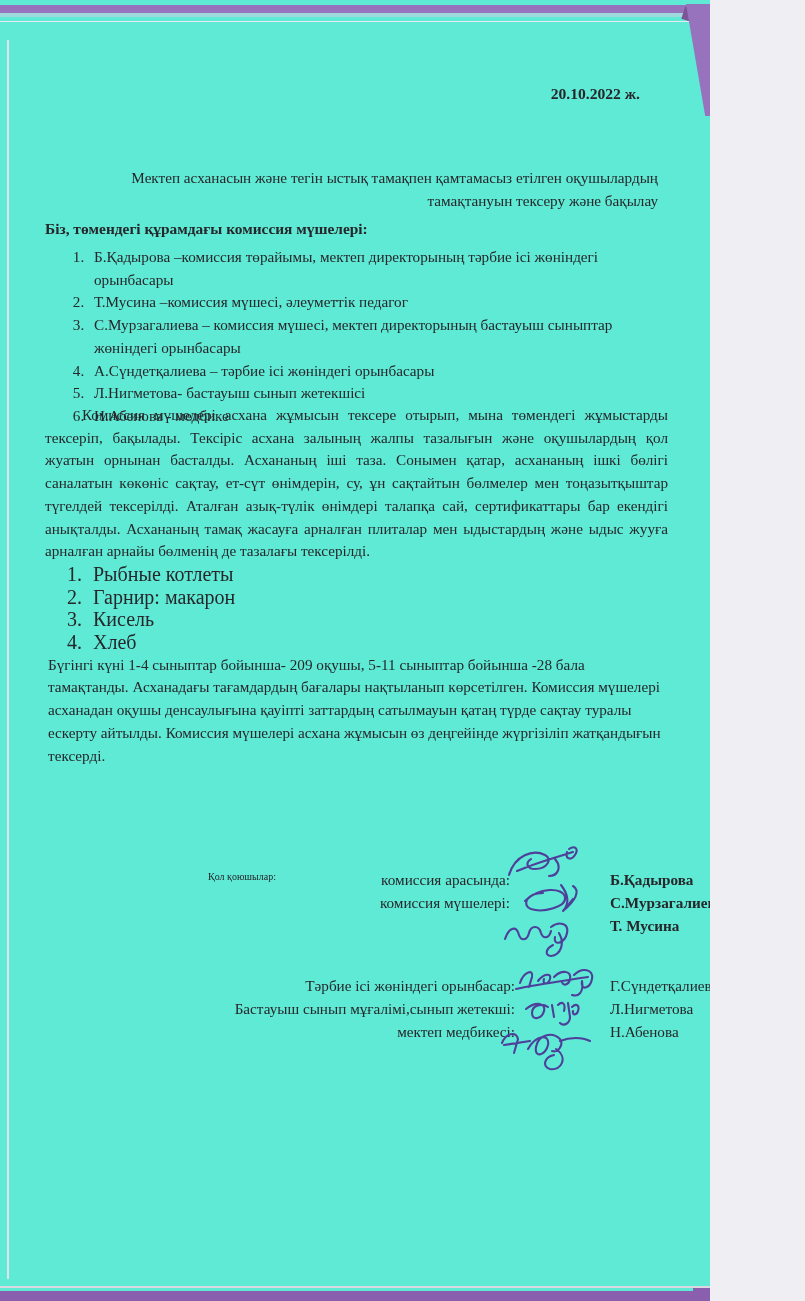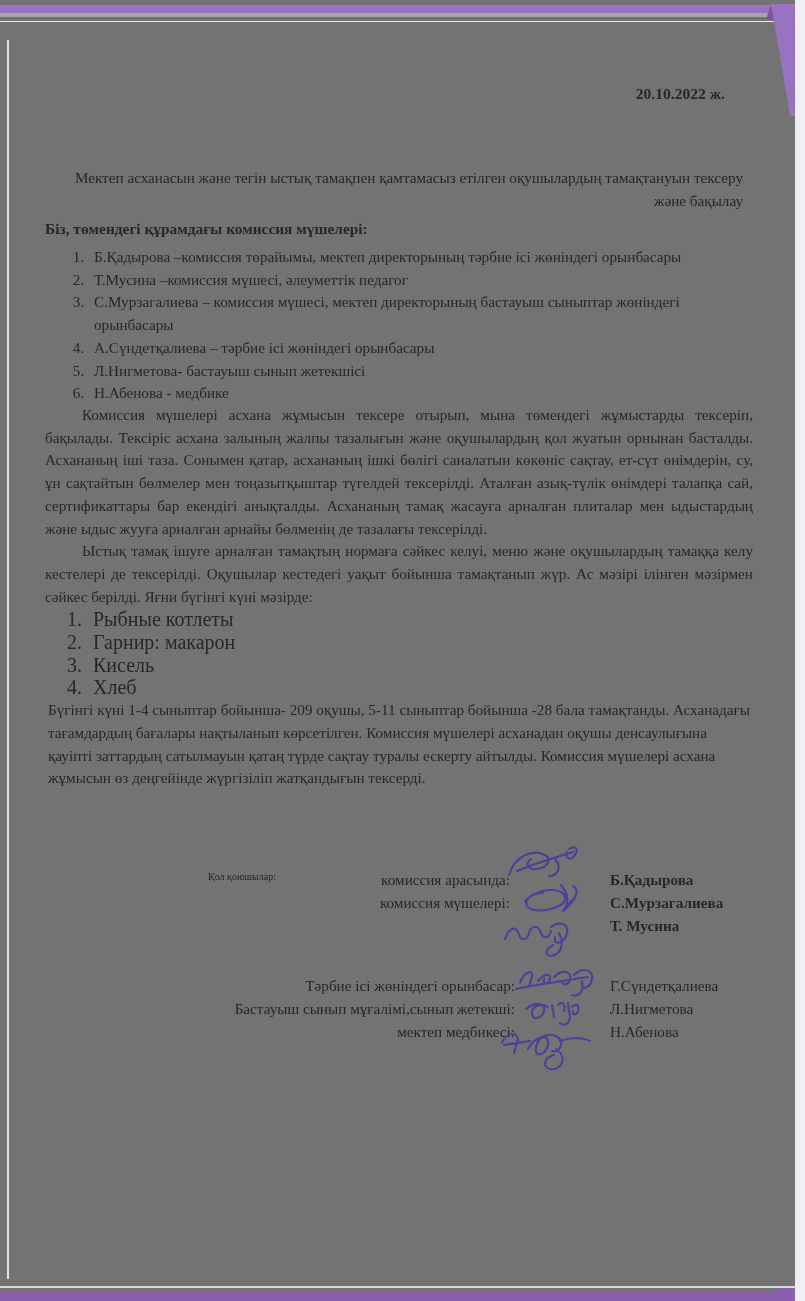--- a/index.html
+++ b/index.html
@@ -2,22 +2,22 @@
 <html><head>
 <meta charset="utf-8">
 <style>
   html,body{margin:0;padding:0;}
   body{
     width:805px;height:1301px;
     font-family:"Liberation Serif","DejaVu Serif",serif;
     background:#efeff3;
   }
   .scan{
-    position:relative;width:795px;height:1301px;overflow:hidden;
-    background:#737373;
+    position:relative;width:710px;height:1301px;overflow:hidden;
+    background:#5eead4;
     color:#26262b;
   }
   
   .band-top{position:absolute;top:5px;left:0;right:0;height:8px;background:#9873bd;}
   .band-top-fade{position:absolute;top:13px;left:0;right:0;height:4px;background:#d6cbe4;opacity:.55;}
   .fold-line-top{position:absolute;top:21px;left:0;right:0;height:1px;background:#ece8f1;}
   .corner-wedge{position:absolute;top:4px;right:0;width:24px;height:112px;background:#9873bd;
     clip-path:polygon(0 0,100% 0,100% 100%,80% 100%);}
   .corner-notch{position:absolute;top:8px;right:14px;width:13px;height:13px;background:#7d5596;
     transform:rotate(18deg);}
@@ -75,21 +75,20 @@
     <li>Б.Қадырова –комиссия төрайымы, мектеп директорының тәрбие ісі жөніндегі орынбасары</li>
     <li>Т.Мусина –комиссия мүшесі, әлеуметтік педагог</li>
     <li>С.Мурзагалиева – комиссия мүшесі, мектеп директорының бастауыш сыныптар жөніндегі орынбасары</li>
     <li>А.Сүндетқалиева – тәрбие ісі жөніндегі орынбасары</li>
     <li>Л.Нигметова- бастауыш сынып жетекшісі</li>
     <li>Н.Абенова - медбике</li>
   </ol>
 
   <div class="abs bodytext">
     <p class="p-just">Комиссия мүшелері асхана жұмысын тексере отырып, мына төмендегі жұмыстарды тексеріп, бақылады. Тексіріс асхана залының жалпы тазалығын және оқушылардың қол жуатын орнынан басталды. Асхананың іші таза. Сонымен қатар, асхананың ішкі бөлігі саналатын көкөніс сақтау, ет-сүт өнімдерін, су, ұн сақтайтын бөлмелер мен тоңазытқыштар түгелдей тексерілді. Аталған азық-түлік өнімдері талапқа сай, сертификаттары бар екендігі анықталды. Асхананың тамақ жасауға арналған плиталар мен ыдыстардың және ыдыс жууға арналған арнайы бөлменің де тазалағы тексерілді.</p>
-    <p class="p-just">Ыстық тамақ ішуге арналған тамақтың нормаға сәйкес келуі, меню және оқушылардың тамаққа келу кестелері де тексерілді. Оқушылар кестедегі уақыт бойынша тамақтанып жүр. Ас мәзірі ілінген мәзірмен сәйкес берілді. Яғни бүгінгі күні мәзірде:</p>
     <ol class="menu">
       <li>Рыбные котлеты</li>
       <li>Гарнир: макарон</li>
       <li>Кисель</li>
       <li>Хлеб</li>
     </ol>
     <p class="p-left">Бүгінгі күні 1-4 сыныптар бойынша- 209 оқушы, 5-11 сыныптар бойынша -28 бала тамақтанды. Асханадағы тағамдардың бағалары нақтыланып көрсетілген. Комиссия мүшелері асханадан оқушы денсаулығына қауіпті заттардың сатылмауын қатаң түрде сақтау туралы ескерту айтылды. Комиссия мүшелері асхана жұмысын өз деңгейінде жүргізіліп жатқандығын тексерді.</p>
   </div>
 
   <div class="abs sig-caption">Қол қоюшылар:</div>

